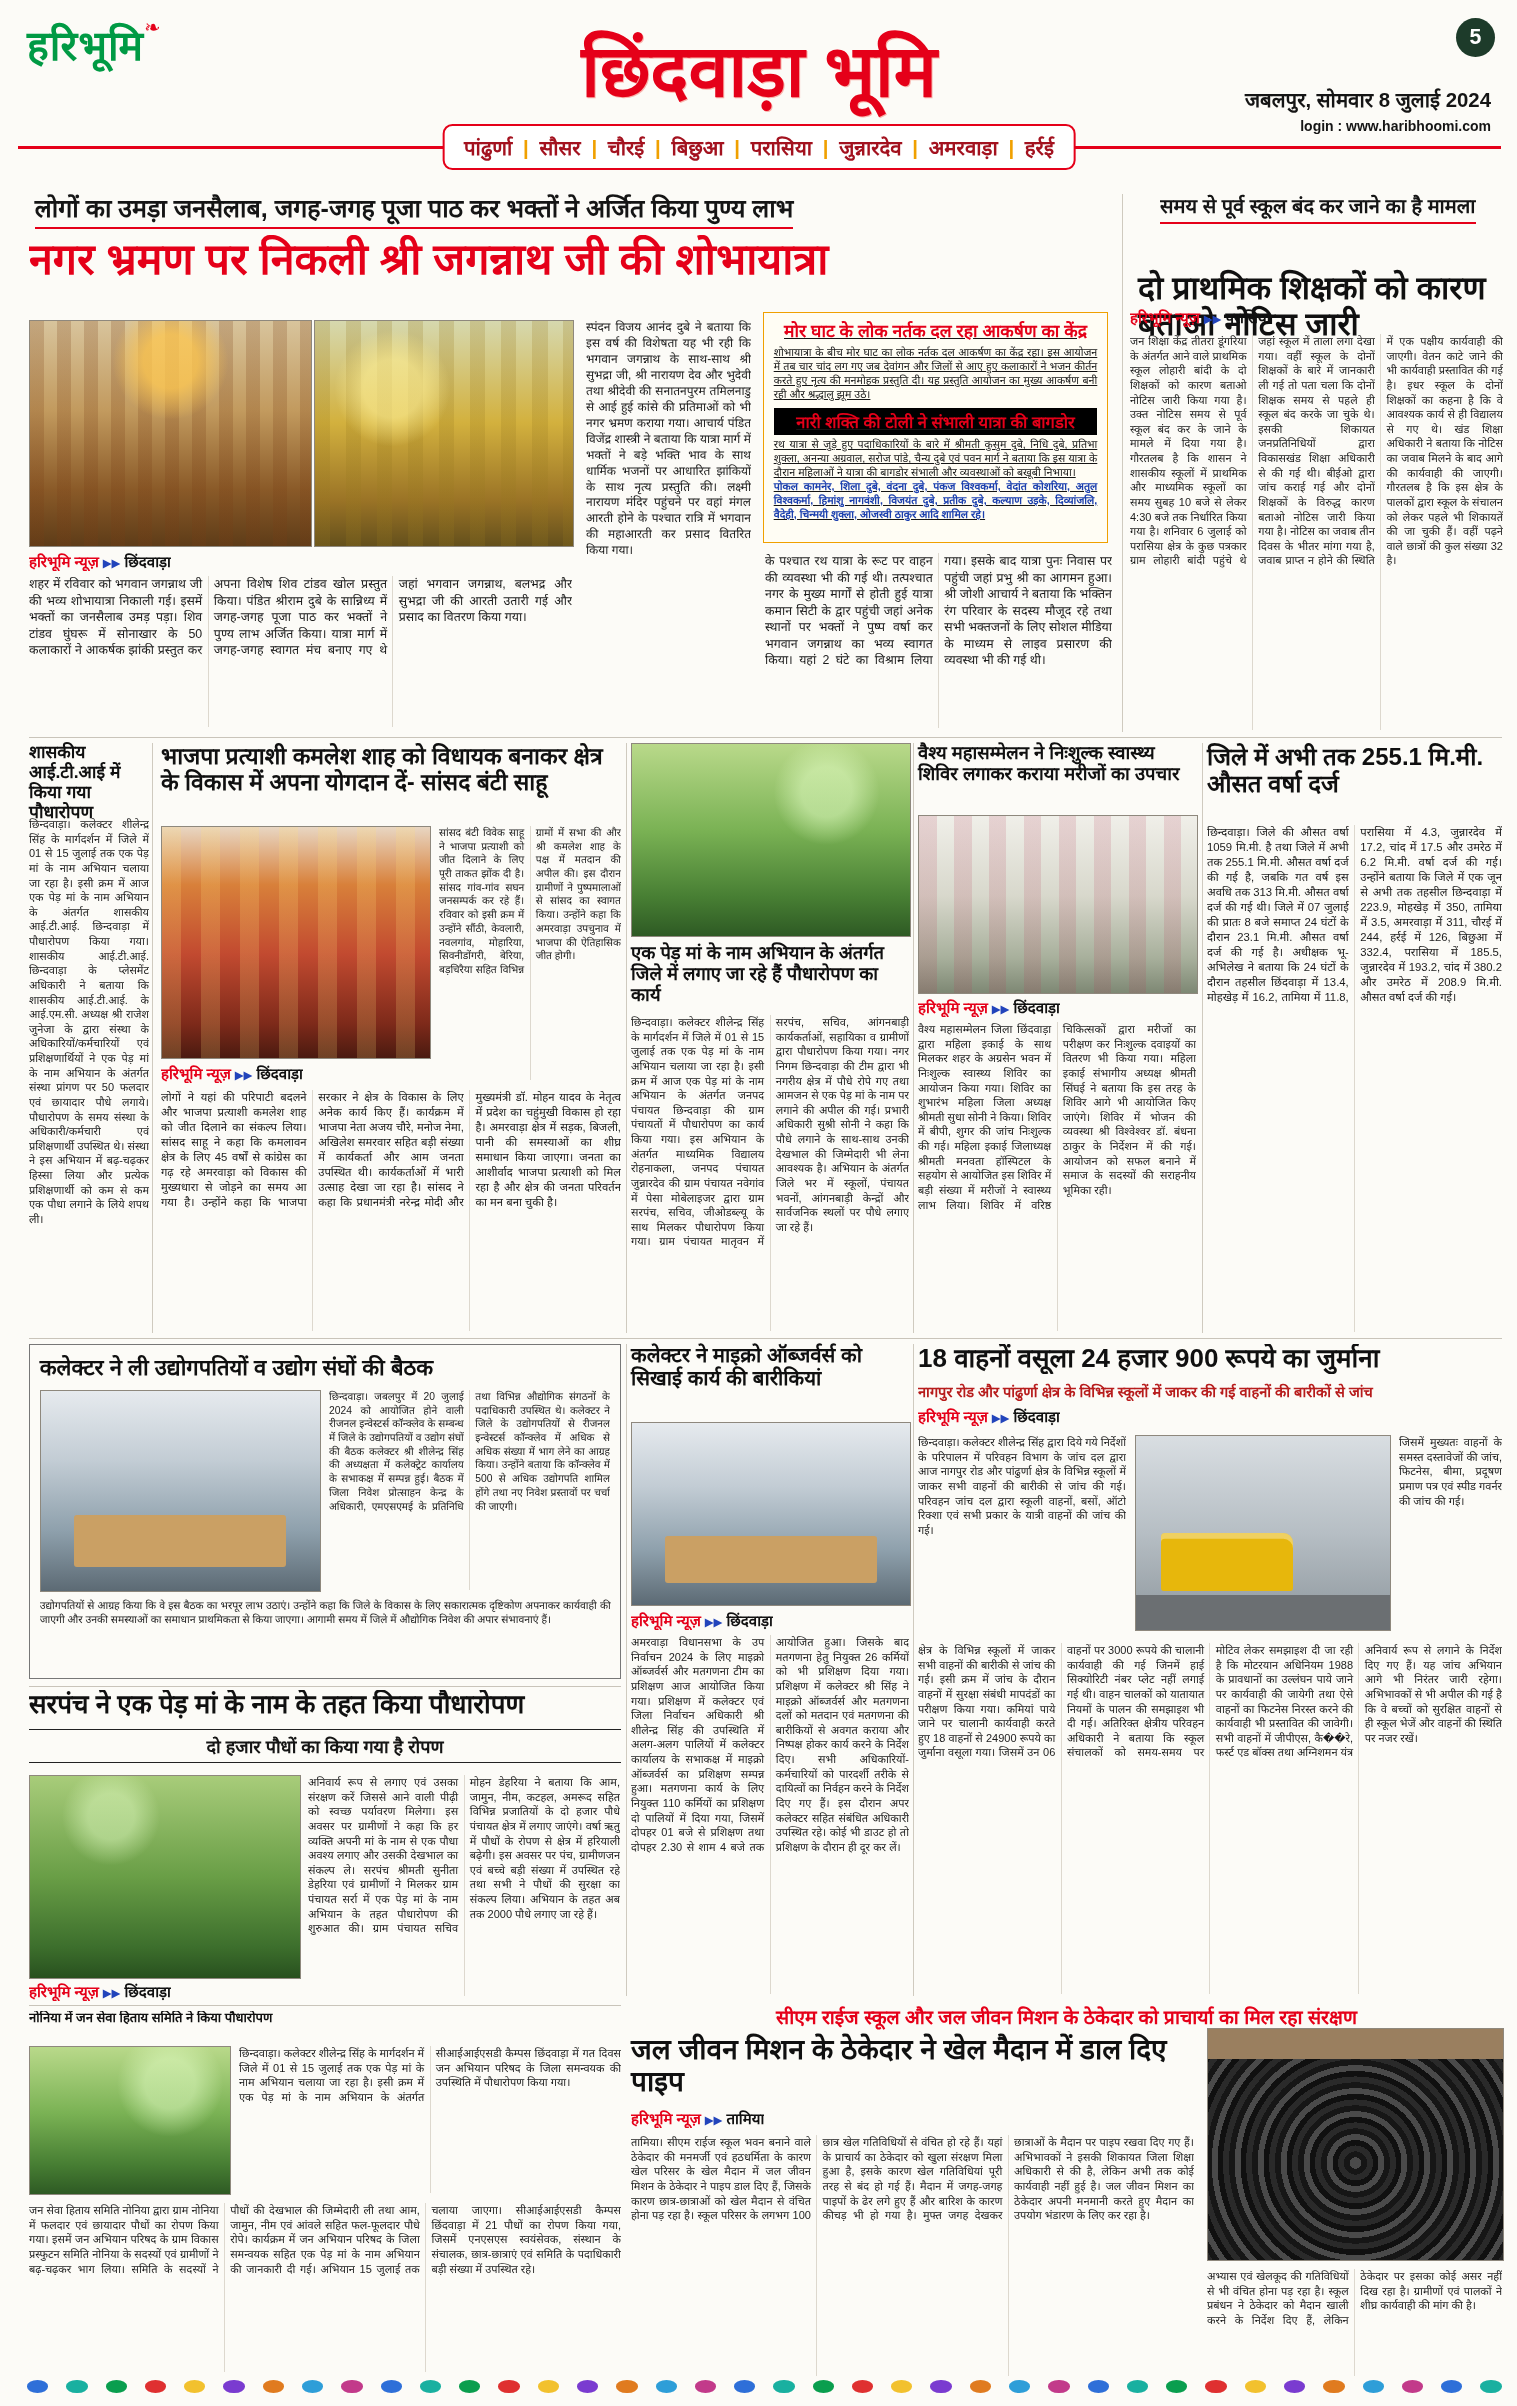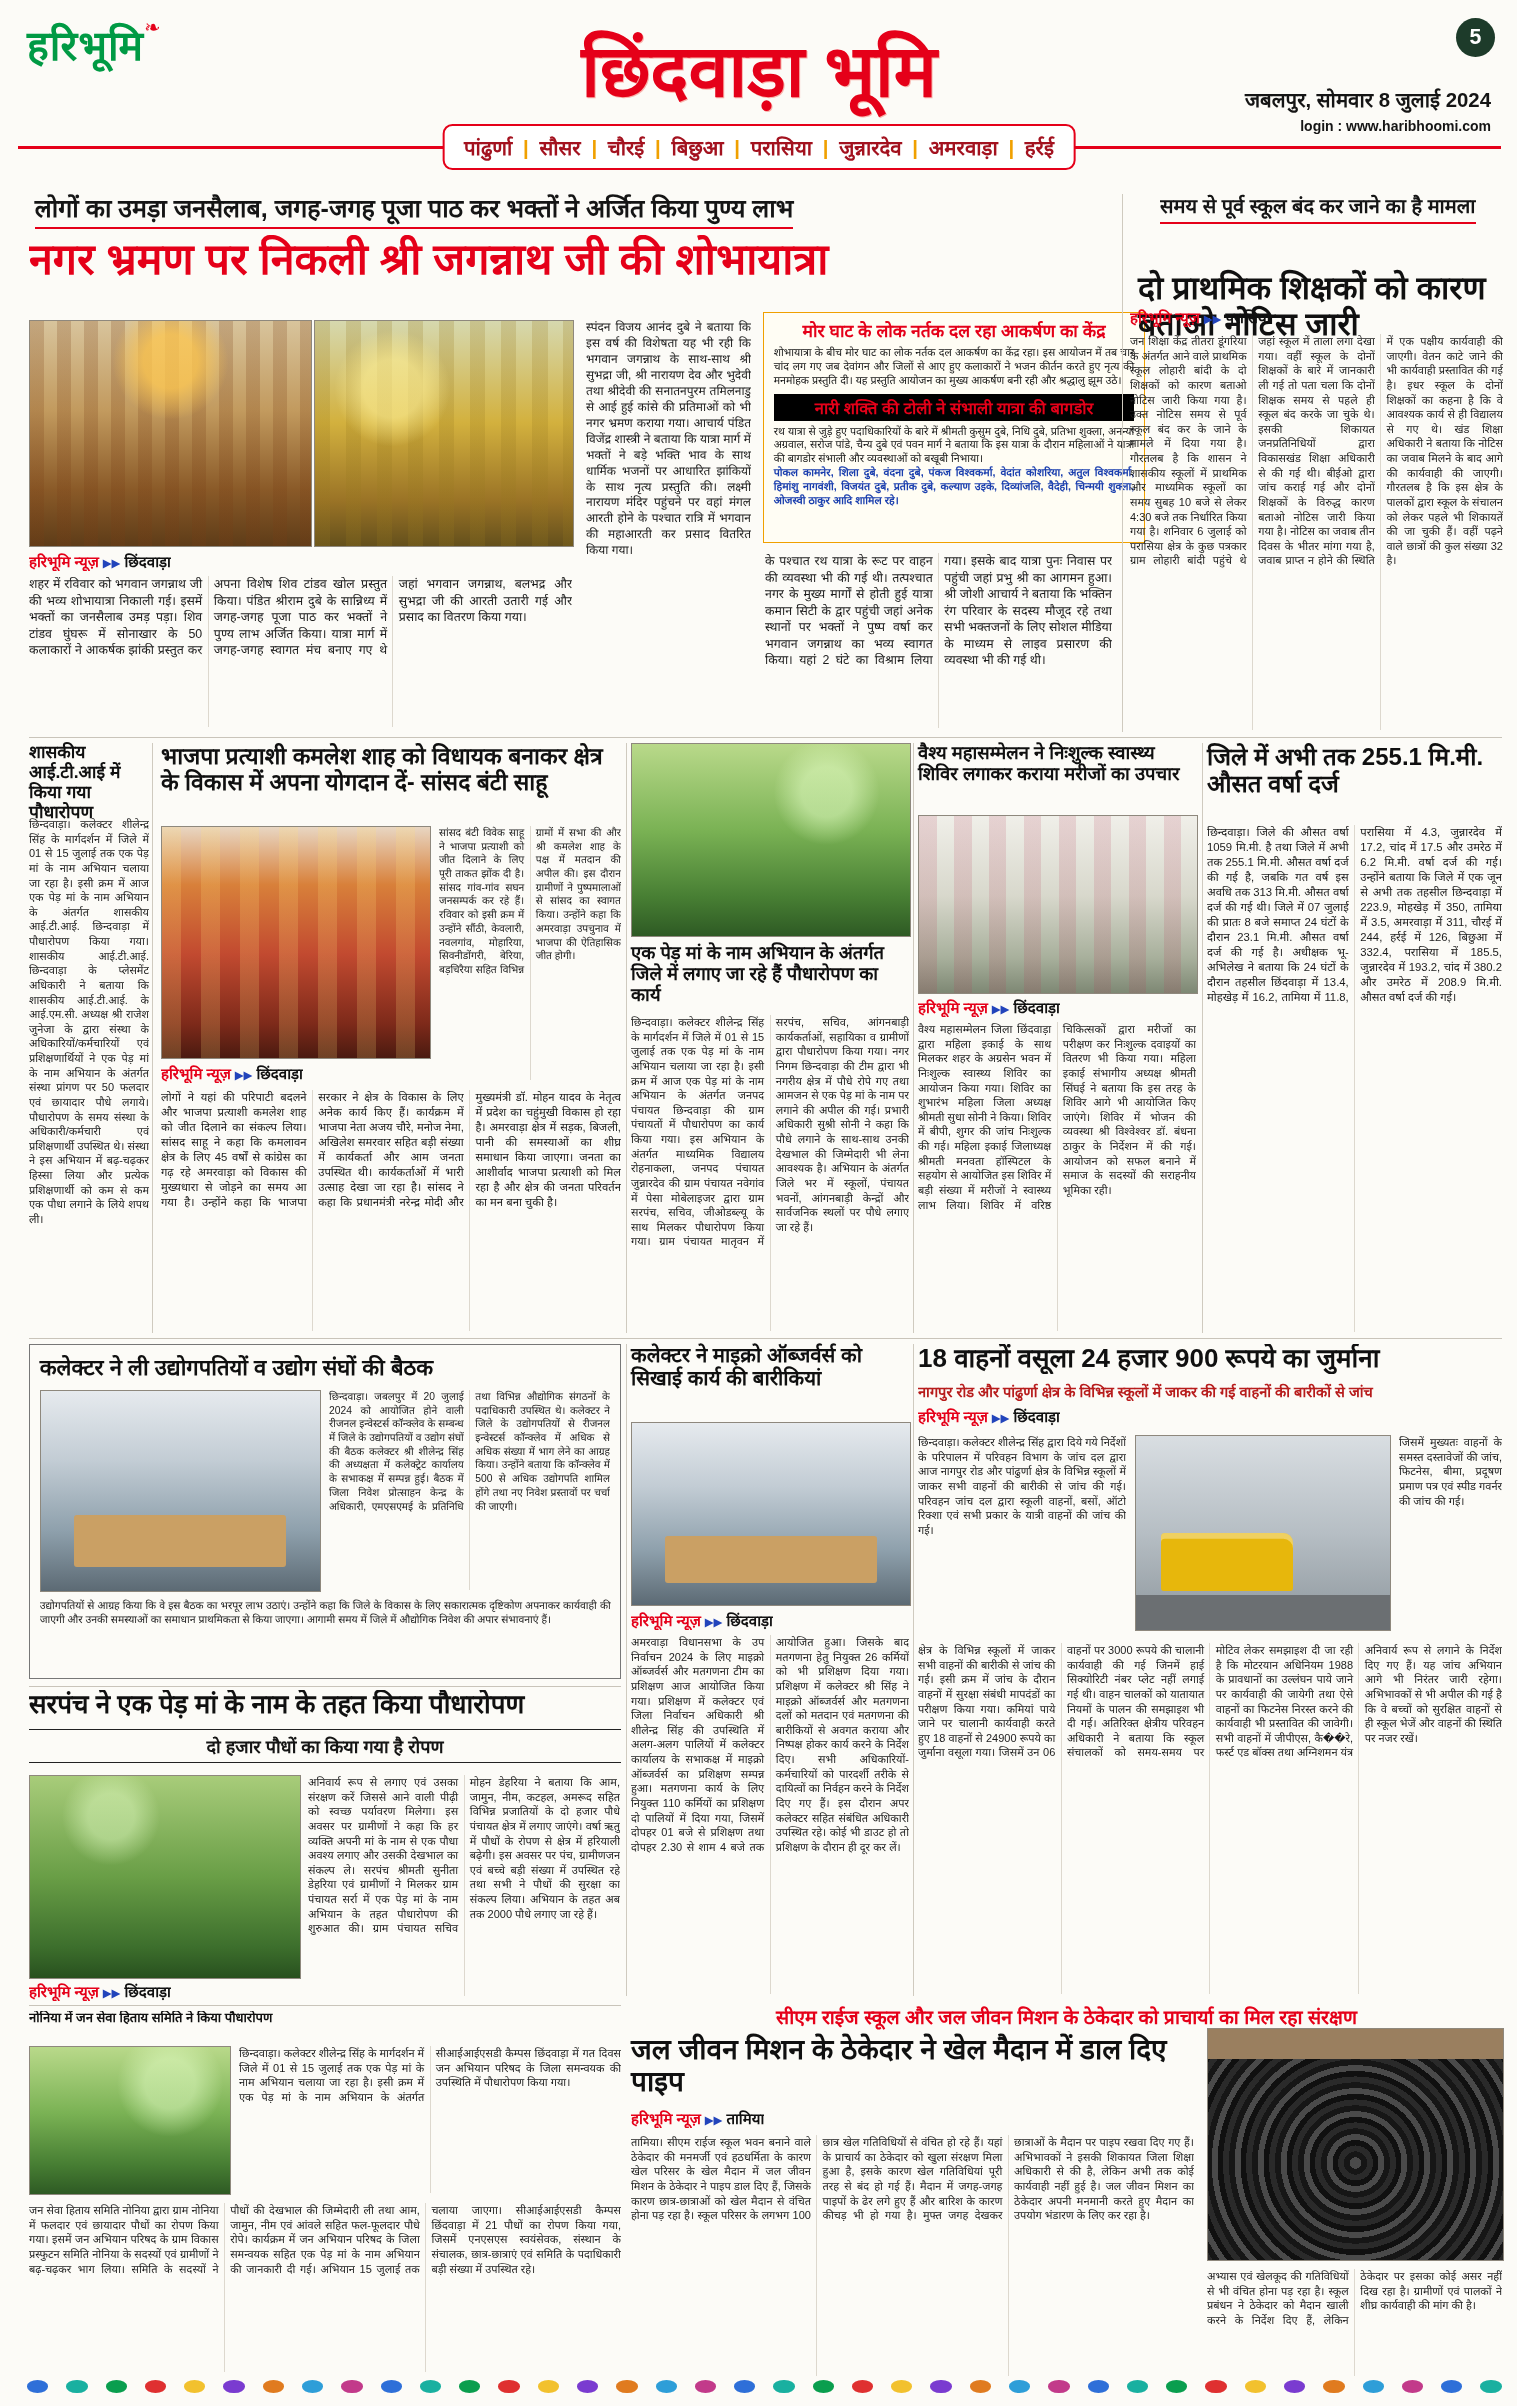--- a/index.html
+++ b/index.html
@@ -106,21 +106,21 @@
   <div class="abs" style="left:29px;top:190px;width:1085px;height:543px;">
     <div class="abs hl hl-red h-jag" style="left:0;top:45px;width:1085px;overflow:hidden;">नगर भ्रमण पर निकली श्री जगन्नाथ जी की शोभायात्रा</div>
     <div class="abs kick-main" style="left:5.8px;top:0;">लोगों का उमड़ा जनसैलाब, जगह-जगह पूजा पाठ कर भक्तों ने अर्जित किया पुण्य लाभ</div>
     <div class="photo ph-crowd" style="left:0;top:130px;width:281px;height:225px;"></div>
     <div class="photo ph-yellow" style="left:285px;top:130px;width:258px;height:225px;"></div>
     <div class="abs byline" style="left:0;top:361px;">
       <span class="ag">हरिभूमि न्यूज़</span><span class="sep">▶▶</span><span class="pl">छिंदवाड़ा</span>
     </div>
     <div class="abs body-text cols3" style="left:0;top:386px;width:543px;height:151px;font-size:12.4px;">शहर में रविवार को भगवान जगन्नाथ जी की भव्य शोभायात्रा निकाली गई। इसमें भक्तों का जनसैलाब उमड़ पड़ा। शिव टांडव घुंघरू में सोनाखार के 50 कलाकारों ने आकर्षक झांकी प्रस्तुत कर अपना विशेष शिव टांडव खोल प्रस्तुत किया। पंडित श्रीराम दुबे के सान्निध्य में जगह-जगह पूजा पाठ कर भक्तों ने पुण्य लाभ अर्जित किया। यात्रा मार्ग में जगह-जगह स्वागत मंच बनाए गए थे जहां भगवान जगन्नाथ, बलभद्र और सुभद्रा जी की आरती उतारी गई और प्रसाद का वितरण किया गया।</div>
     <div class="abs body-text" style="left:557px;top:130px;width:165px;height:408px;font-size:12px;">स्पंदन विजय आनंद दुबे ने बताया कि इस वर्ष की विशेषता यह भी रही कि भगवान जगन्नाथ के साथ-साथ श्री सुभद्रा जी, श्री नारायण देव और भुदेवी तथा श्रीदेवी की सनातनपुरम तमिलनाडु से आई हुई कांसे की प्रतिमाओं को भी नगर भ्रमण कराया गया। आचार्य पंडित विजेंद्र शास्त्री ने बताया कि यात्रा मार्ग में भक्तों ने बड़े भक्ति भाव के साथ धार्मिक भजनों पर आधारित झांकियों के साथ नृत्य प्रस्तुति की। लक्ष्मी नारायण मंदिर पहुंचने पर वहां मंगल आरती होने के पश्चात रात्रि में भगवान की महाआरती कर प्रसाद वितरित किया गया।</div>
-    <div class="abs inset" style="left:734px;top:122px;width:382px;height:231px;">
+    <div class="abs inset" style="left:734px;top:122px;width:345px;height:231px;text-decoration:underline;">
       <div class="h1">मोर घाट के लोक नर्तक दल रहा आकर्षण का केंद्र</div>
       <div class="b">शोभायात्रा के बीच मोर घाट का लोक नर्तक दल आकर्षण का केंद्र रहा। इस आयोजन में तब चार चांद लग गए जब देवांगन और जिलों से आए हुए कलाकारों ने भजन कीर्तन करते हुए नृत्य की मनमोहक प्रस्तुति दी। यह प्रस्तुति आयोजन का मुख्य आकर्षण बनी रही और श्रद्धालु झूम उठे।</div>
       <div class="h2">नारी शक्ति की टोली ने संभाली यात्रा की बागडोर</div>
       <div class="b">रथ यात्रा से जुड़े हुए पदाधिकारियों के बारे में श्रीमती कुसुम दुबे, निधि दुबे, प्रतिभा शुक्ला, अनन्या अग्रवाल, सरोज पांडे, चैन्य दुबे एवं पवन मार्ग ने बताया कि इस यात्रा के दौरान महिलाओं ने यात्रा की बागडोर संभाली और व्यवस्थाओं को बखूबी निभाया।</div>
       <div class="b names">पोकल कामनेर, शिला दुबे, वंदना दुबे, पंकज विश्वकर्मा, वेदांत कोशरिया, अतुल विश्वकर्मा, हिमांशु नागवंशी, विजयंत दुबे, प्रतीक दुबे, कल्याण उइके, दिव्यांजलि, वैदेही, चिन्मयी शुक्ला, ओजस्वी ठाकुर आदि शामिल रहे।</div>
     </div>
     <div class="abs body-text cols2" style="left:736px;top:363px;width:347px;height:175px;font-size:12.4px;">के पश्चात रथ यात्रा के रूट पर वाहन की व्यवस्था भी की गई थी। तत्पश्चात नगर के मुख्य मार्गों से होती हुई यात्रा कमान सिटी के द्वार पहुंची जहां अनेक स्थानों पर भक्तों ने पुष्प वर्षा कर भगवान जगन्नाथ का भव्य स्वागत किया। यहां 2 घंटे का विश्राम लिया गया। इसके बाद यात्रा पुनः निवास पर पहुंची जहां प्रभु श्री का आगमन हुआ। श्री जोशी आचार्य ने बताया कि भक्तिन रंग परिवार के सदस्य मौजूद रहे तथा सभी भक्तजनों के लिए सोशल मीडिया के माध्यम से लाइव प्रसारण की व्यवस्था भी की गई थी।</div>
   </div>
 
   <div class="abs vr" style="left:1122px;top:194px;height:538px;"></div>

